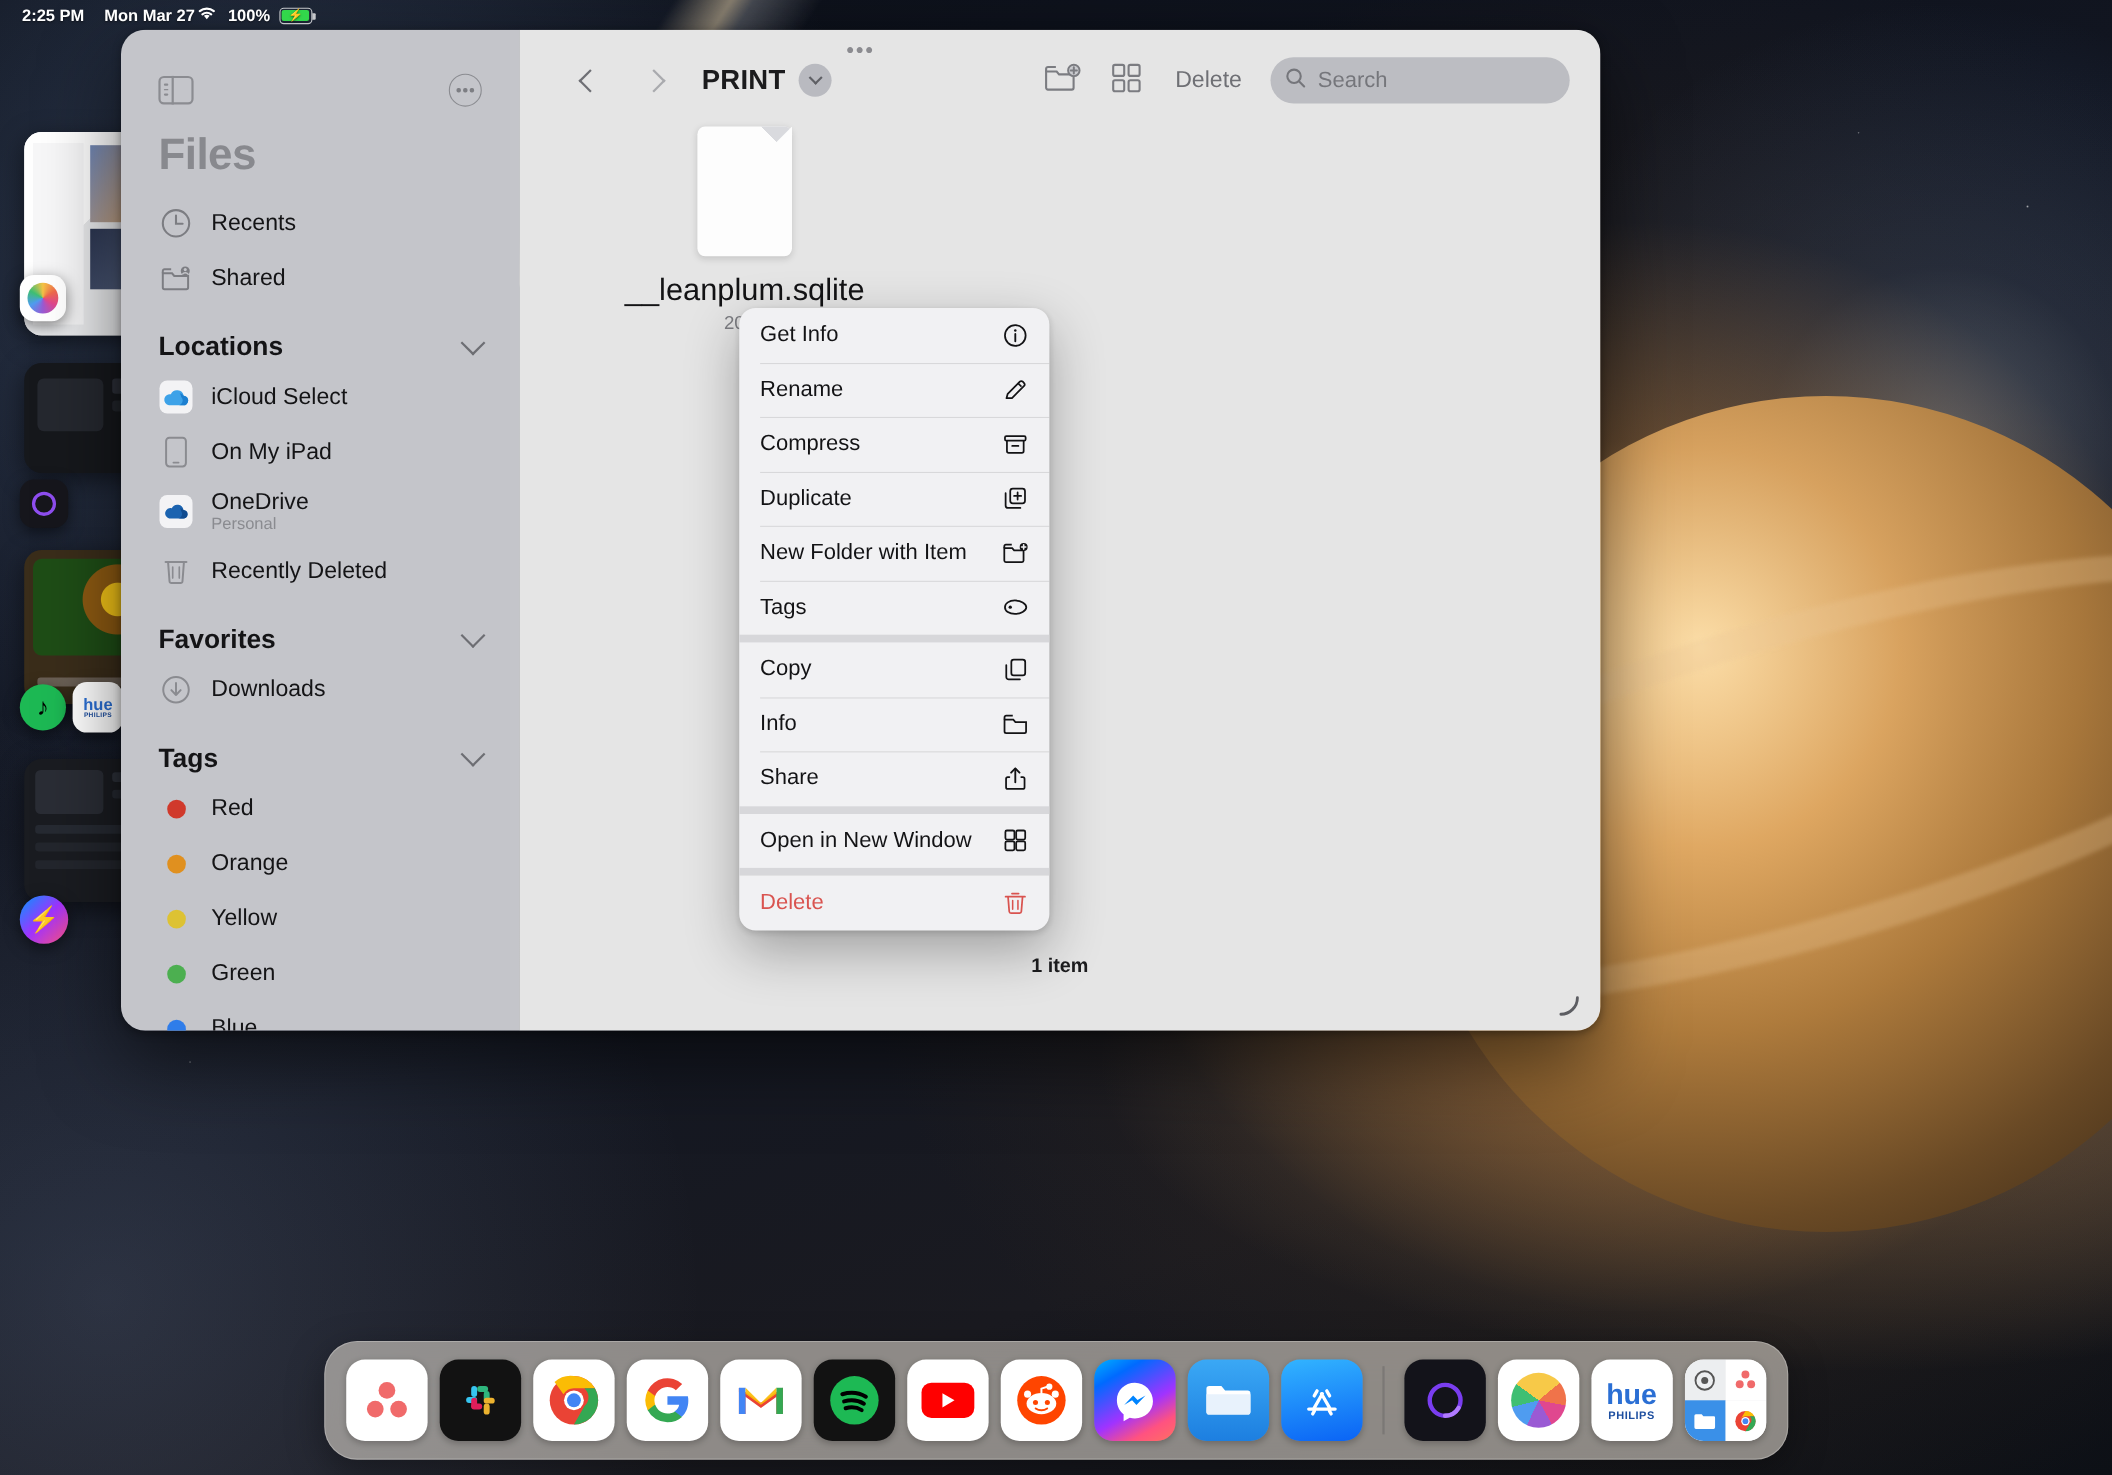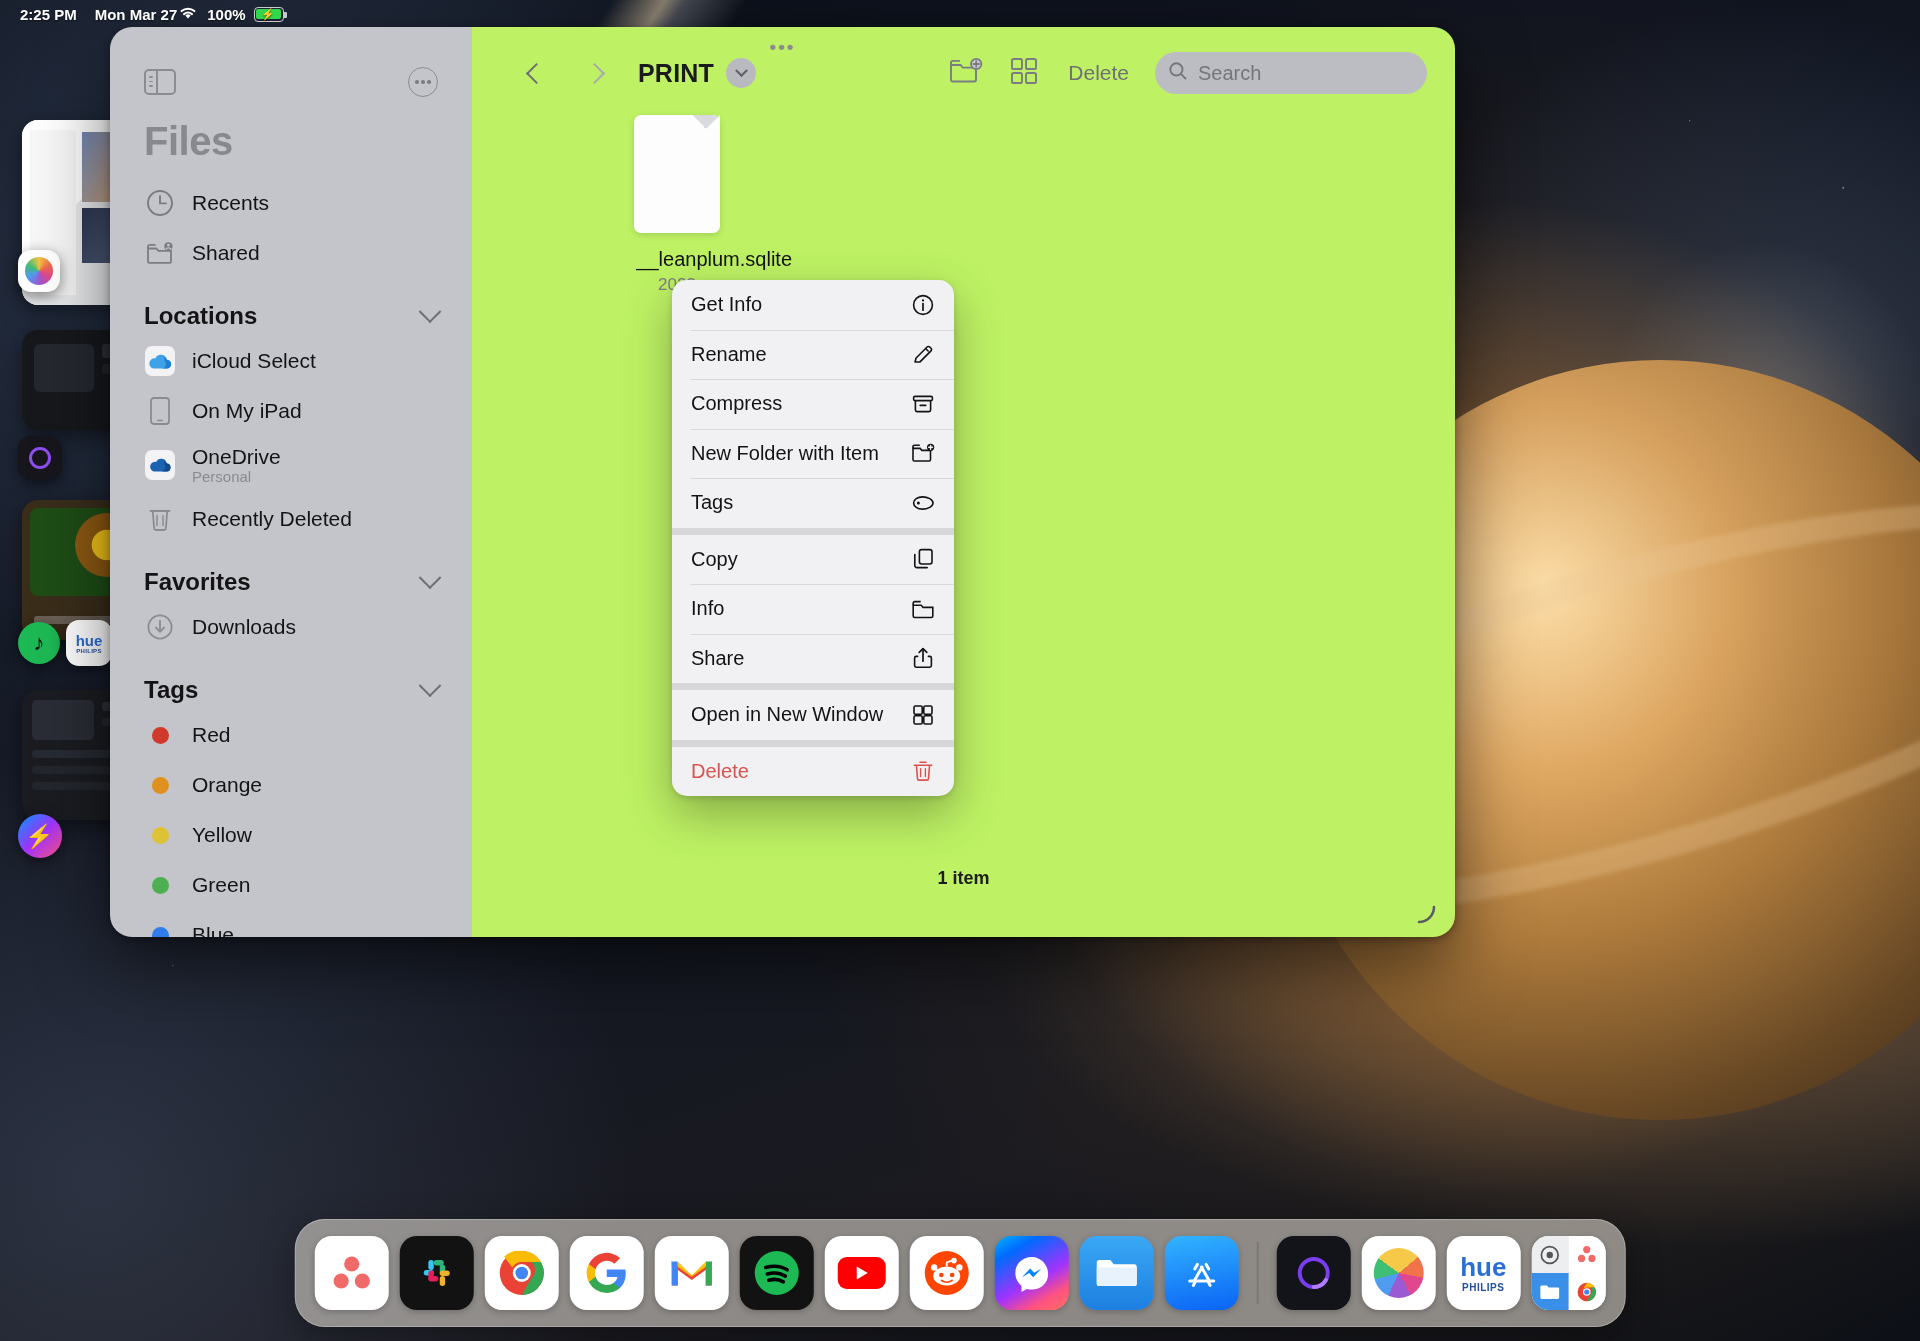--- a/index.html
+++ b/index.html
@@ -116,21 +116,21 @@
   .sb-ico{width:32px;height:32px;flex:0 0 32px;display:flex;align-items:center;justify-content:center;}
 
   .sec-head{display:flex;align-items:center;justify-content:space-between;padding:24px 34px 6px 34px;}
   .sec-head .t{font-size:24px;font-weight:700;color:#141416;}
   .chev-d{width:16px;height:16px;border-right:2.6px solid #6d6e73;border-bottom:2.6px solid #6d6e73;transform:rotate(45deg) translate(-3px,-3px);cursor:pointer;}
 
   .appico{width:30px;height:30px;border-radius:7px;display:flex;align-items:center;justify-content:center;}
   .tagdot{width:17px;height:17px;border-radius:50%;}
 
   
-  #content{flex:1;background:#bef264;position:relative;overflow:hidden;}
+  #content{flex:1;background:#e5e5e5;position:relative;overflow:hidden;}
   #toolbar{display:flex;align-items:center;padding:0 28px;height:92px;gap:0;}
   .nav-chevL,.nav-chevR{width:15px;height:15px;border-top:2.8px solid #6e6f74;border-left:2.8px solid #6e6f74;cursor:pointer;}
   .nav-chevL{transform:rotate(-45deg);}
   .nav-chevR{transform:rotate(135deg);border-color:#a9aaae;}
   #folder-title{font-size:25px;font-weight:700;color:#1b1b1d;margin-left:22px;letter-spacing:.2px;}
   .title-chip{width:30px;height:30px;border-radius:50%;background:#b9bac0;display:flex;align-items:center;justify-content:center;margin-left:12px;cursor:pointer;}
   .title-chip i{width:9px;height:9px;border-right:2.2px solid #5f6065;border-bottom:2.2px solid #5f6065;transform:rotate(45deg) translate(-2px,-2px);}
   .tb-spacer{flex:1;}
   .tb-btn{width:44px;height:44px;display:flex;align-items:center;justify-content:center;cursor:pointer;margin-left:14px;}
   #select-btn{font-size:21px;color:#6f7075;margin-left:22px;cursor:pointer;}
@@ -149,21 +149,21 @@
   #doc-icon:before{
     content:"";position:absolute;right:0;top:0;width:28px;height:28px;
     background:linear-gradient(225deg,#d9dade 0 50%, transparent 50%);
     border-top-right-radius:7px;
   }
   #doc-icon:after{
     content:"";position:absolute;right:0;top:0;width:28px;height:28px;
     background:#fdfdfd;clip-path:polygon(0 0,100% 100%,0 100%);
     transform:scaleX(-1) translateX(0);
   }
-  #file-name{text-align:right;font-size:20px;color:#131315;margin-top:15px;}
+  #file-name{text-align:center;font-size:28px;color:#131315;margin-top:15px;}
   #file-meta{text-align:center;font-size:17px;color:#7d7e83;margin-top:4px;}
 
   #item-count{position:absolute;left:0;right:0;bottom:48px;text-align:center;font-size:18px;font-weight:700;color:#1d1d1f;}
   #resize-handle{position:absolute;right:18px;bottom:12px;width:22px;height:22px;cursor:nwse-resize;}
 
   
   #ctxmenu{
     position:absolute; left:562px; top:253px; width:282px;
     background:#f1f1f3; border-radius:15px; overflow:hidden; z-index:50;
     box-shadow:0 18px 48px rgba(0,0,0,.30), 0 2px 6px rgba(0,0,0,.14);
@@ -496,20 +496,30 @@
       <span class="t">Compress</span>
       <span class="mi-ico">
         <svg width="24" height="24" viewBox="0 0 24 24">
             <rect x="2.6" y="4.4" width="18.8" height="4.2" rx="1.3" stroke="#131315" stroke-width="1.6" fill="none"></rect>
             <path d="M4.4 8.6v9.4a1.6 1.6 0 0 0 1.6 1.6h12a1.6 1.6 0 0 0 1.6-1.6V8.6" stroke="#131315" stroke-width="1.6" fill="none"></path>
             <path d="M9.2 13.4h5.6" stroke="#131315" stroke-width="1.6" stroke-linecap="round"></path>
           </svg>
       </span>
     </div>
     <div class="mi">
+      <span class="t">Duplicate</span>
+      <span class="mi-ico">
+        <svg width="24" height="24" viewBox="0 0 24 24">
+            <rect x="7.4" y="3.2" width="13.4" height="13.4" rx="2.3" stroke="#131315" stroke-width="1.6" fill="none"></rect>
+            <path d="M16.6 20.8H5.5a2.3 2.3 0 0 1-2.3-2.3V7.4" stroke="#131315" stroke-width="1.6" fill="none" stroke-linecap="round"></path>
+            <path d="M14.1 6.7v6.4M10.9 9.9h6.4" stroke="#131315" stroke-width="1.6" stroke-linecap="round"></path>
+          </svg>
+      </span>
+    </div>
+    <div class="mi">
       <span class="t">New Folder with Item</span>
       <span class="mi-ico">
         <svg width="24" height="24" viewBox="0 0 24 24">
             <path d="M2 7.4h7.2l1.7 2h8.6v9.2a1.4 1.4 0 0 1-1.4 1.4H3.4A1.4 1.4 0 0 1 2 18.6z" stroke="#131315" stroke-width="1.6" fill="none"></path>
             <path d="M2 7.4V5.6a1.4 1.4 0 0 1 1.4-1.4h5.4" stroke="#131315" stroke-width="1.6" fill="none"></path>
             <circle cx="19.6" cy="6.3" r="3.6" fill="#131315"></circle>
             <path d="M19.6 4.4v3.8M17.7 6.3h3.8" stroke="#f1f1f3" stroke-width="1.5" stroke-linecap="round"></path>
           </svg>
       </span>
     </div>

